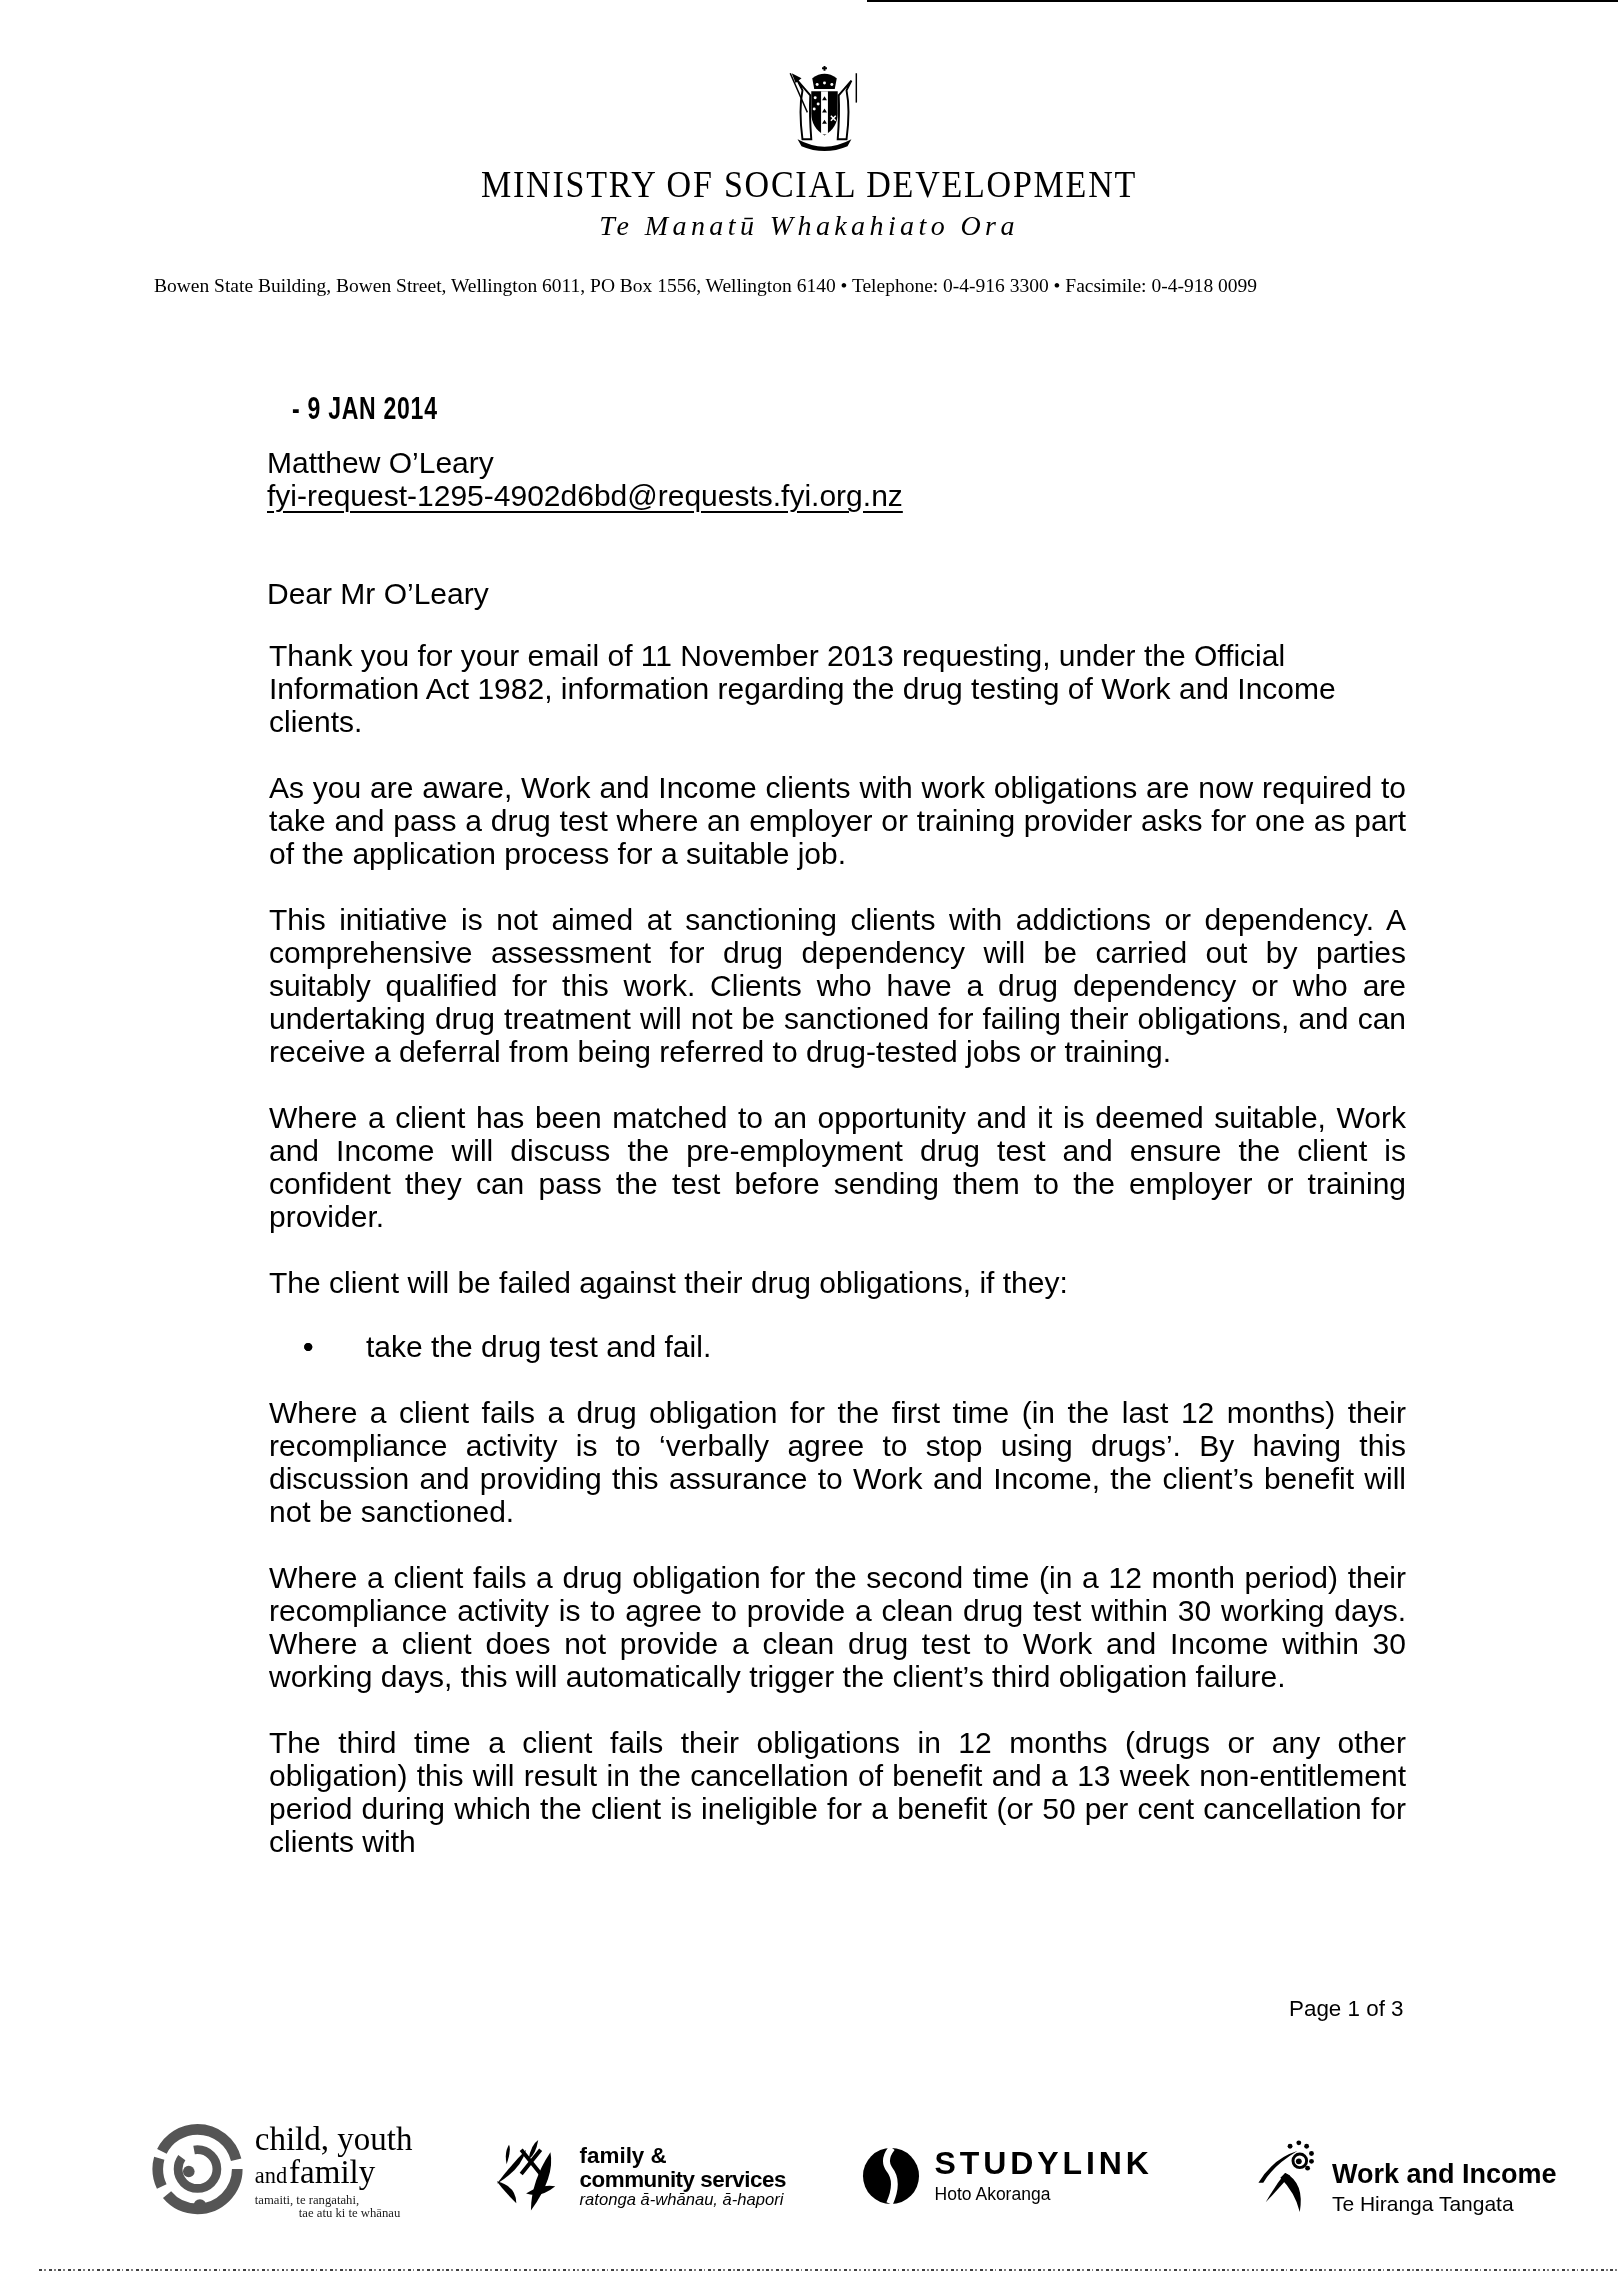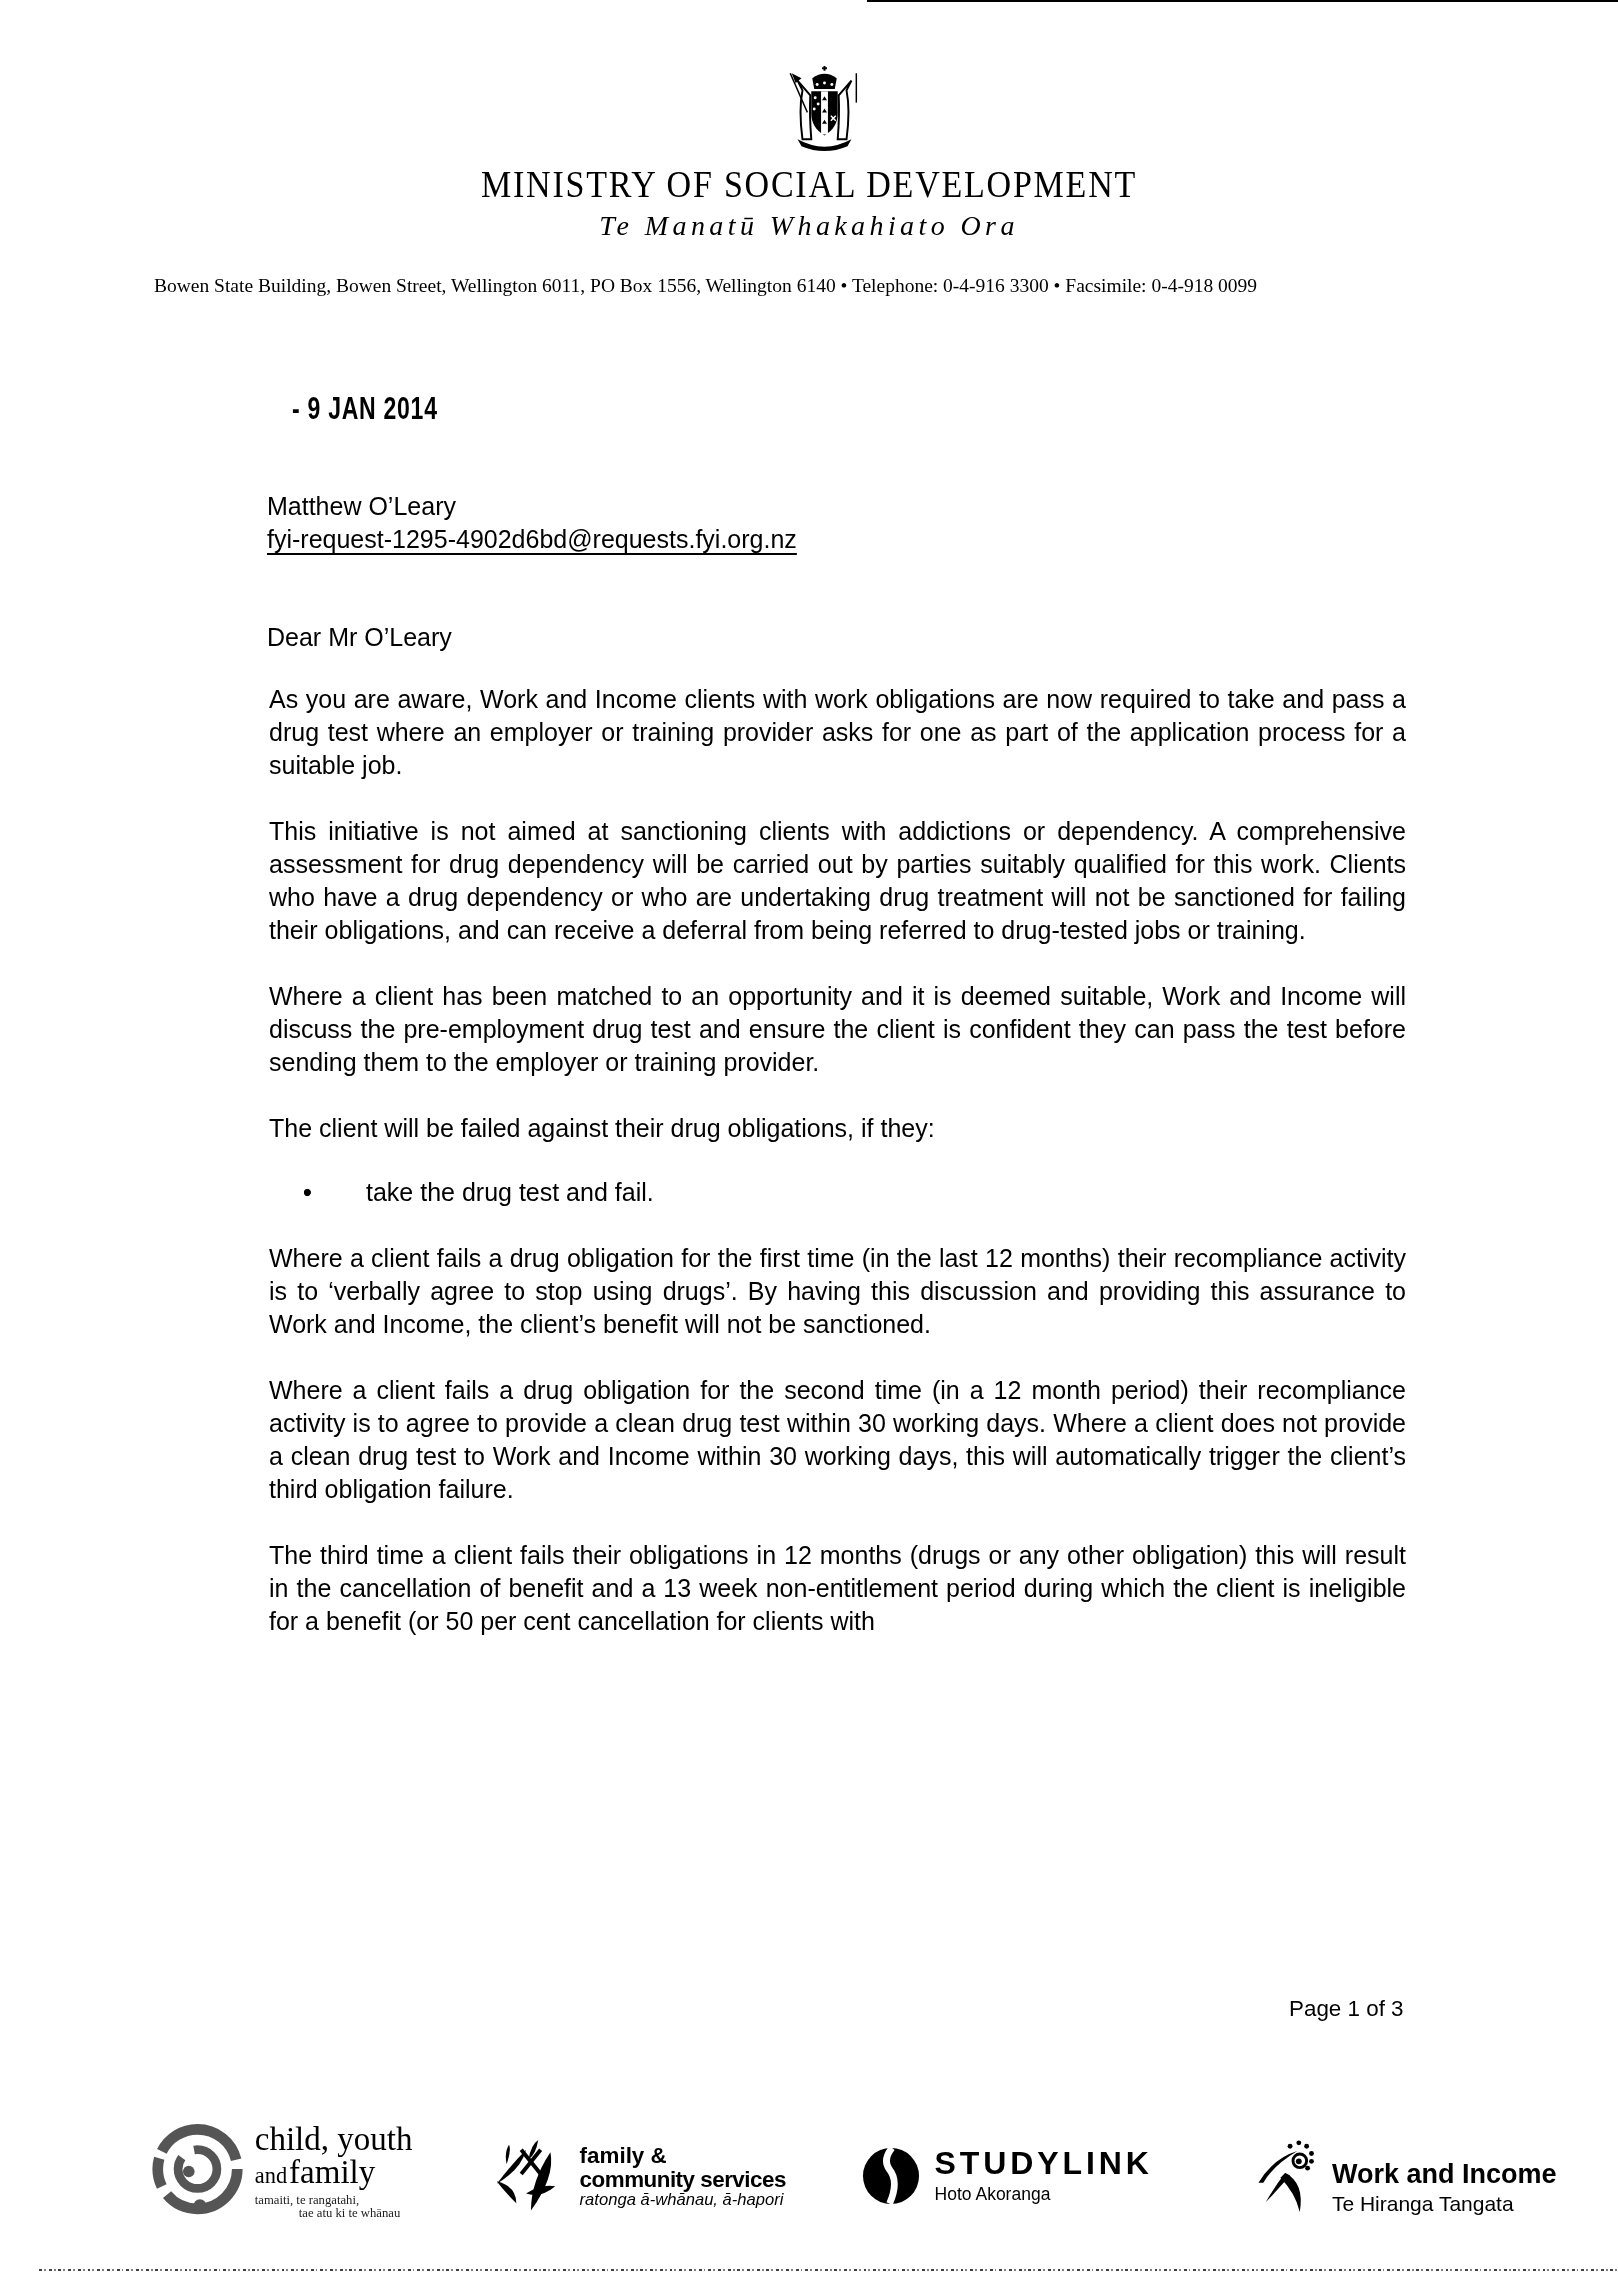--- a/index.html
+++ b/index.html
@@ -24,21 +24,21 @@
       font-family: "Liberation Serif", serif; font-style: italic; font-size: 28px; letter-spacing: 4.4px;
     }
     .address-line {
       position: absolute; left: 0; width: 1411px; top: 275px; text-align: center;
       font-family: "Liberation Serif", serif; font-size: 19.5px; white-space: nowrap;
     }
     .date-stamp {
       position: absolute; left: 292px; top: 390px; font-family: "Liberation Sans", sans-serif;
       font-weight: bold; font-size: 32px; letter-spacing: 1px; transform: scaleX(.72); transform-origin: left;
     }
-    .body-text { font-size: 25px; line-height: 33px; margin-top: 44px; }
+    .body-text { font-size: 30px; line-height: 33px; }
     .recipient-name { position: absolute; left: 267px; top: 446px; }
     .recipient-email { position: absolute; left: 267px; top: 479px; text-decoration: underline; text-decoration-thickness: 1.9px; text-underline-offset: 4.9px; color: #000; }
     .salutation { position: absolute; left: 267px; top: 577px; }
     .content { position: absolute; left: 269px; top: 639px; width: 1137px; }
     .content p { margin: 0 0 33px 0; text-align: justify; }
     .content p.left { text-align: left; }
     .content ul { list-style: none; margin: -1.9px 0 33px 0; padding: 0; }
     .content li { position: relative; padding-left: 97px; }
     .content li .bullet { position: absolute; left: 34px; top: 0; }
     .page-number { position: absolute; left: 1289px; top: 1996px; font-size: 22.4px; }
@@ -98,20 +98,21 @@
 <div class="ministry-name">MINISTRY OF SOCIAL DEVELOPMENT</div>
 <div class="ministry-maori">Te Manatū Whakahiato Ora</div>
 <div class="address-line">Bowen State Building, Bowen Street, Wellington 6011, PO Box 1556, Wellington 6140 • Telephone: 0-4-916 3300 • Facsimile: 0-4-918 0099</div>
 
 <div class="date-stamp">- 9  JAN 2014</div>
 <div class="body-text recipient-name">Matthew O’Leary</div>
 <a class="body-text recipient-email">fyi-request-1295-4902d6bd@requests.fyi.org.nz</a>
 <div class="body-text salutation">Dear Mr O’Leary</div>
 
 <div class="content body-text">
+  <p class="left">Thank you for your email of 11 November 2013 requesting, under the Official Information Act 1982, information regarding the drug testing of Work and Income clients.</p>
   <p>As you are aware, Work and Income clients with work obligations are now required to take and pass a drug test where an employer or training provider asks for one as part of the application process for a suitable job.</p>
   <p>This initiative is not aimed at sanctioning clients with addictions or dependency. A comprehensive assessment for drug dependency will be carried out by parties suitably qualified for this work. Clients who have a drug dependency or who are undertaking drug treatment will not be sanctioned for failing their obligations, and can receive a deferral from being referred to drug-tested jobs or training.</p>
   <p>Where a client has been matched to an opportunity and it is deemed suitable, Work and Income will discuss the pre-employment drug test and ensure the client is confident they can pass the test before sending them to the employer or training provider.</p>
   <p class="left">The client will be failed against their drug obligations, if they:</p>
   <ul>
     <li>
       <span class="bullet">•</span>
     </li>
     <li>
       <span class="bullet">•</span>

